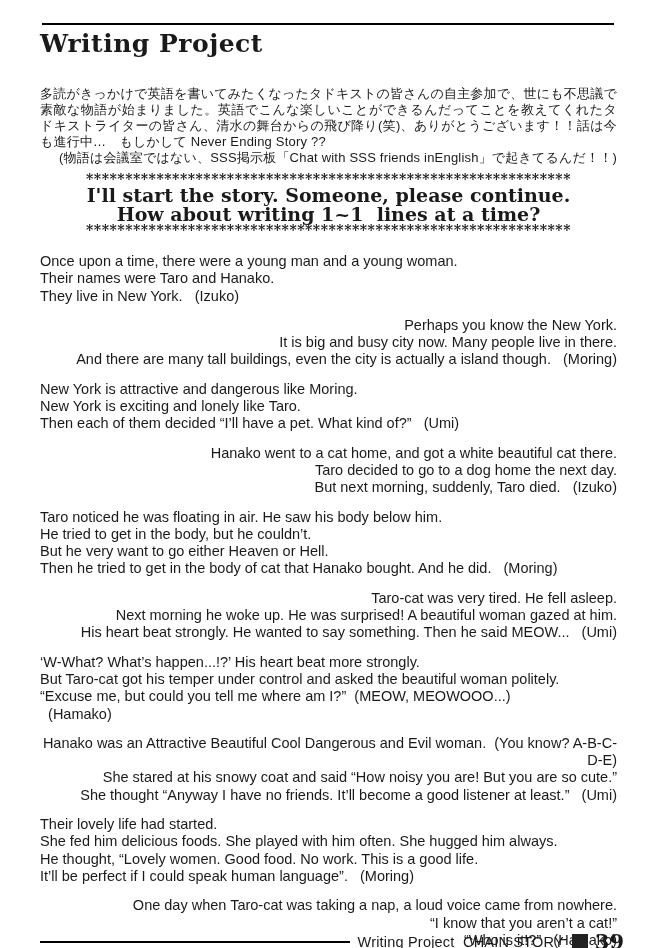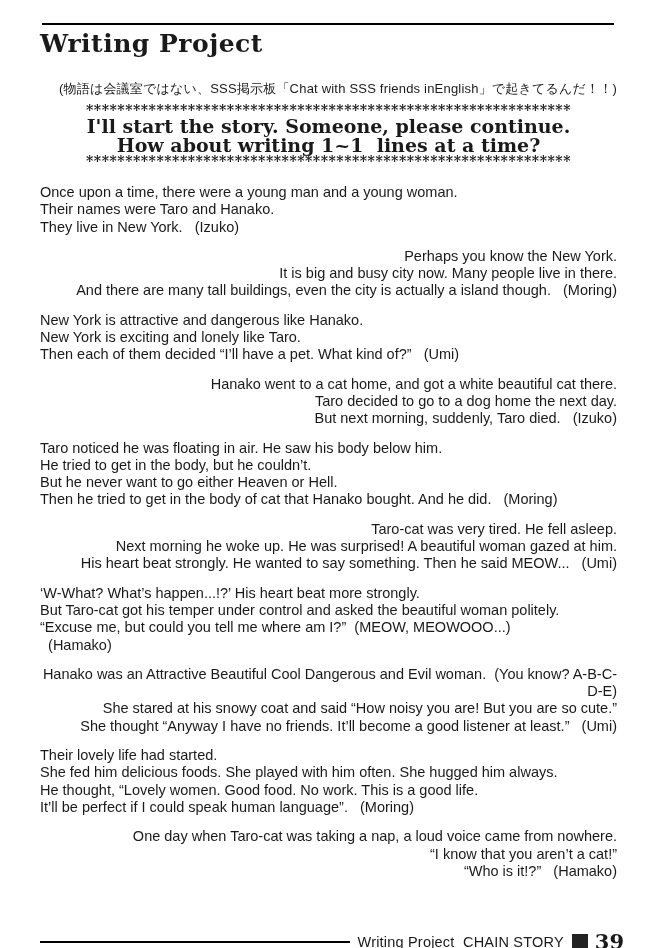--- a/index.html
+++ b/index.html
@@ -127,45 +127,46 @@
 <body>
 
 <div class="page">
 
   <div class="top-rule"></div>
 
   <div class="masthead">
     <div class="section-label">Writing Project</div>
   </div>
 
+  <p class="jp-intro">多読がきっかけで英語を書いてみたくなったタドキストの皆さんの自主参加で、世にも不思議で素敵な物語が始まりました。英語でこんな楽しいことができるんだってことを教えてくれたタドキストライターの皆さん、清水の舞台からの飛び降り(笑)、ありがとうございます！！話は今も進行中…　もしかして Never Ending Story ??</p>
   <p class="jp-note">(物語は会議室ではない、SSS掲示板「Chat with SSS friends inEnglish」で起きてるんだ！！)</p>
 
   <div class="callout">
     <div class="star-row">**************************************************************</div>
     <div class="callout-line">I'll start the story. Someone, please continue.</div>
     <div class="callout-line">How about writing 1~1  lines at a time?</div>
     <div class="star-row">**************************************************************</div>
   </div>
 
   <div class="story">
     <p class="story-block align-left">Once upon a time, there were a young man and a young woman.
 Their names were Taro and Hanako.
 They live in New York.   (Izuko)</p>
     <p class="story-block align-right">Perhaps you know the New York.
 It is big and busy city now. Many people live in there.
 And there are many tall buildings, even the city is actually a island though.   (Moring)</p>
-    <p class="story-block align-left">New York is attractive and dangerous like Hanako.
+    <p class="story-block align-left">New York is attractive and dangerous like Moring.
 New York is exciting and lonely like Taro.
 Then each of them decided “I’ll have a pet. What kind of?”   (Umi)</p>
     <p class="story-block align-right">Hanako went to a cat home, and got a white beautiful cat there.
 Taro decided to go to a dog home the next day.
 But next morning, suddenly, Taro died.   (Izuko)</p>
     <p class="story-block align-left">Taro noticed he was floating in air. He saw his body below him.
 He tried to get in the body, but he couldn’t.
-But he never want to go either Heaven or Hell.
+But he very want to go either Heaven or Hell.
 Then he tried to get in the body of cat that Hanako bought. And he did.   (Moring)</p>
     <p class="story-block align-right">Taro-cat was very tired. He fell asleep.
 Next morning he woke up. He was surprised! A beautiful woman gazed at him.
 His heart beat strongly. He wanted to say something. Then he said MEOW...   (Umi)</p>
     <p class="story-block align-left">‘W-What? What’s happen...!?’ His heart beat more strongly.
 But Taro-cat got his temper under control and asked the beautiful woman politely.
 “Excuse me, but could you tell me where am I?”  (MEOW, MEOWOOO...)
   (Hamako)</p>
     <p class="story-block align-right">Hanako was an Attractive Beautiful Cool Dangerous and Evil woman.  (You know? A-B-C-D-E)
 She stared at his snowy coat and said “How noisy you are! But you are so cute.”

